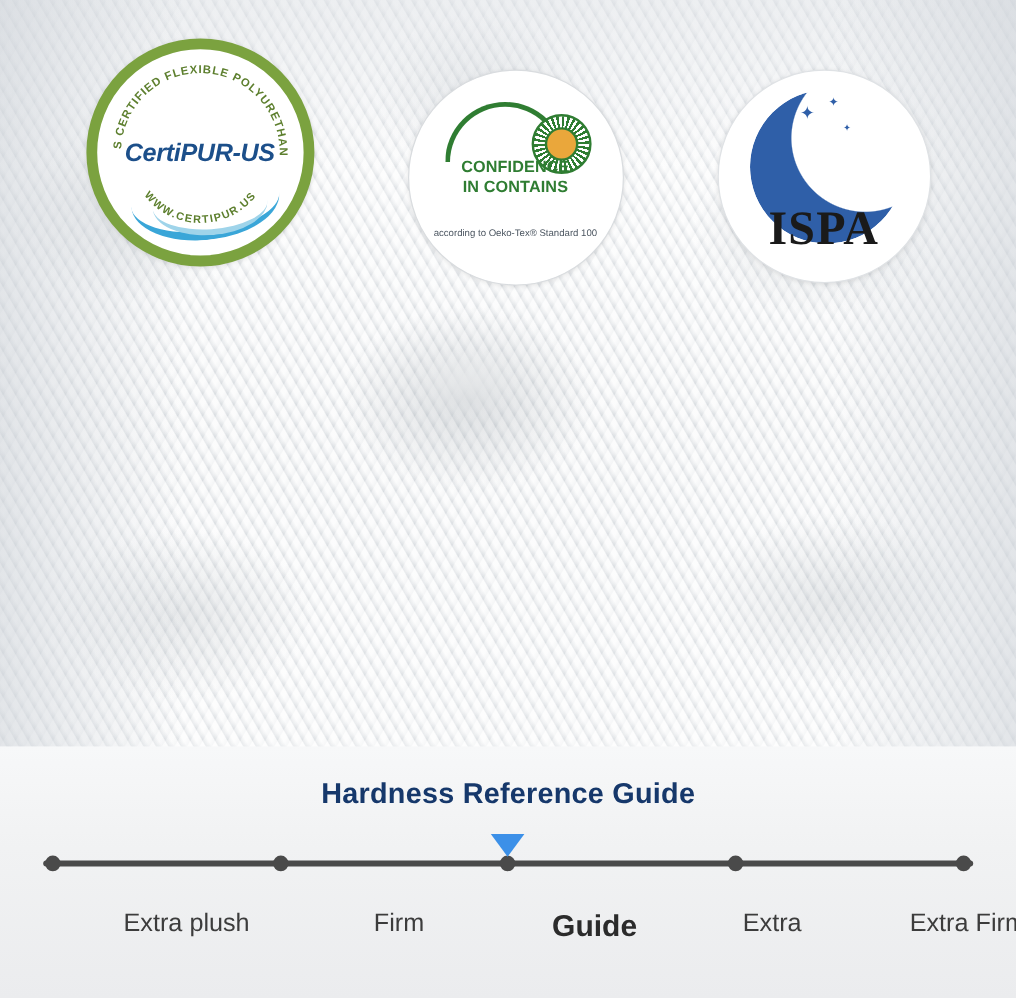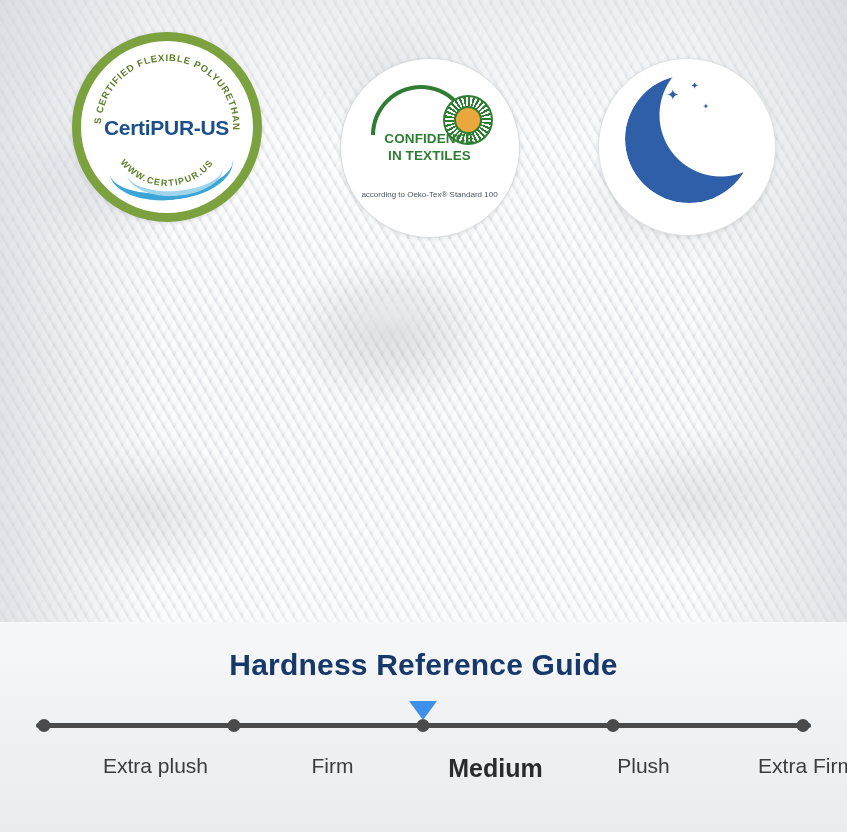--- a/index.html
+++ b/index.html
@@ -89,20 +89,21 @@
     overflow: hidden;
   }
   .certipur-ringtext {
     position: absolute;
     inset: 0;
   }
   .certipur-center {
     text-align: center;
     line-height: 1;
     z-index: 2;
+    font-style: italic;
   }
   .certipur-main {
     font-size: 21px;
     font-weight: bold;
     color: #1c4f8a;
     letter-spacing: -0.3px;
     white-space: nowrap;
   }
   .certipur-swoosh {
     position: absolute;
@@ -247,21 +248,21 @@
     left: 0;
     bottom: 0;
     width: 847px;
     height: 210px;
     background: linear-gradient(180deg, #f7f8f9 0%, #f1f2f3 40%, #ebecee 100%);
   }
   .hardness-title {
     margin: 0;
     padding-top: 26px;
     text-align: center;
-    font-size: 30px;
+    font-size: 24px;
     font-weight: bold;
     color: #16386b;
     letter-spacing: 0.2px;
   }
 
   .scale-wrap {
     position: relative;
     margin: 28px auto 0;
     width: 775px;
     height: 30px;
@@ -290,21 +291,21 @@
     width: 0;
     height: 0;
     border-left: 14px solid transparent;
     border-right: 14px solid transparent;
     border-top: 19px solid #3c90e8;
     transform: translateX(-50%);
   }
 
   .scale-labels {
     position: relative;
-    margin: 14px auto 0;
+    margin: 24px auto 0;
     width: 736px;
     height: 40px;
   }
   .scale-label {
     position: absolute;
     top: 0;
     transform: translateX(-50%);
     font-size: 21px;
     color: #3c3c3c;
     white-space: nowrap;
@@ -346,30 +347,31 @@
       </div>
     </div>
 
     <div class="badge badge-oeko">
       <div class="oeko-arc"></div>
       <div class="oeko-globe">
         <div class="oeko-globe-inner"></div>
       </div>
       <div class="oeko-title">
         <div>CONFIDENCE</div>
-        <div>IN TEXTILES</div>
+        <div>IN CONTAINS</div>
       </div>
       <div class="oeko-sub2">according to Oeko-Tex® Standard 100</div>
     </div>
 
     <div class="badge badge-ispa">
       <div class="ispa-moon"></div>
       <span class="ispa-star s1">✦</span>
       <span class="ispa-star s2">✦</span>
       <span class="ispa-star s3">✦</span>
+      <div class="ispa-text">ISPA</div>
     </div>
 
   </div>
 
   <div class="hardness-panel">
     <h2 class="hardness-title">Hardness Reference Guide</h2>
 
     <div class="scale-wrap">
       <div class="scale-line"></div>
 
@@ -378,19 +380,19 @@
       <div class="scale-dot" style="left:387px;"></div>
       <div class="scale-dot" style="left:577px;"></div>
       <div class="scale-dot" style="left:767px;"></div>
 
       <div class="scale-marker" style="left:387px;"></div>
     </div>
 
     <div class="scale-labels">
       <div class="scale-label" style="left:100px;">Extra plush</div>
       <div class="scale-label" style="left:277px;">Firm</div>
-      <div class="scale-label active" style="left:440px;">Medium</div>
-      <div class="scale-label" style="left:588px;">Plush</div>
+      <div class="scale-label active" style="left:440px;">Guide</div>
+      <div class="scale-label" style="left:588px;">Extra</div>
       <div class="scale-label" style="left:751px;text-align:center;">Extra Firm</div>
     </div>
   </div>
 
 </div>
 
 </body></html>

